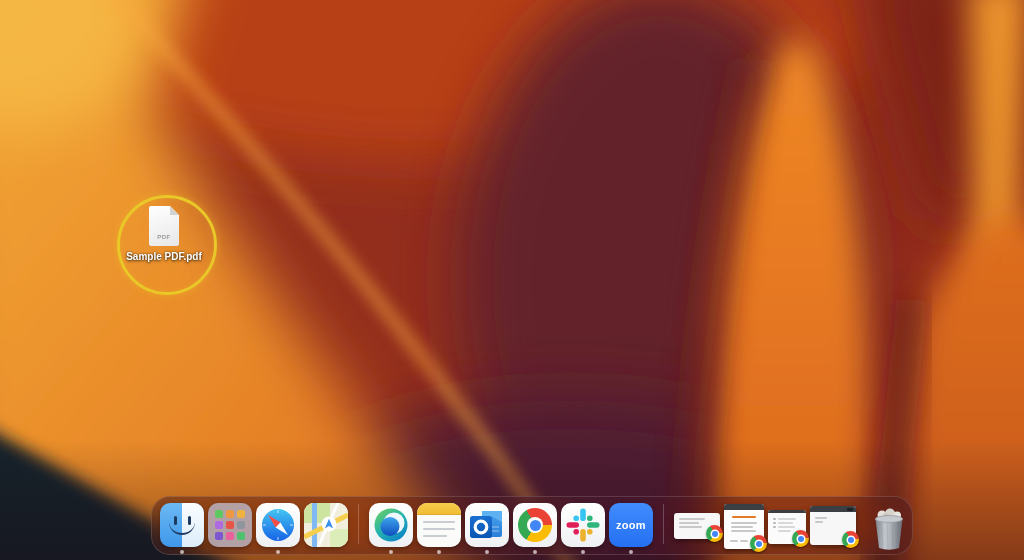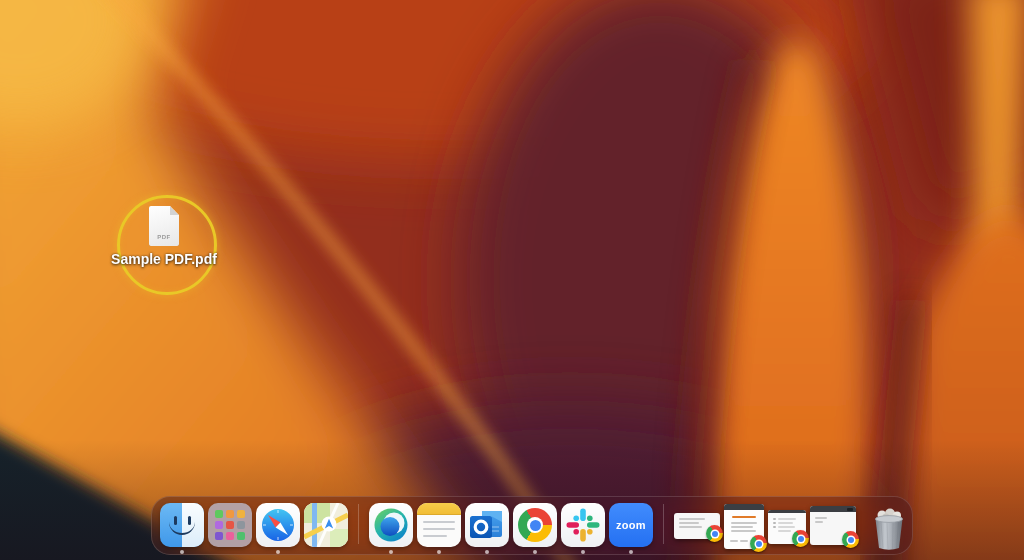--- a/index.html
+++ b/index.html
@@ -10,21 +10,21 @@
   
   .desktop-file{position:absolute;left:104px;top:206px;width:120px;z-index:3;text-align:center;cursor:default;}
   .pdf-page{position:relative;width:30px;height:40px;margin:0 auto;
             background:linear-gradient(160deg,#ffffff 0%,#f2f2f2 55%,#e7e7e7 100%);
             border-radius:2px;box-shadow:0 1px 2px rgba(0,0,0,.35);
             clip-path:polygon(0 0,calc(100% - 9px) 0,100% 9px,100% 100%,0 100%);}
   .pdf-page .fold{position:absolute;top:0;right:0;width:9px;height:9px;
             background:linear-gradient(225deg,rgba(0,0,0,0) 0 50%,#d3d3d3 50% 100%);}
   .pdf-page .pdf-badge{position:absolute;bottom:6px;left:0;width:100%;
             font-size:6px;font-weight:bold;color:#9a9a9a;letter-spacing:.5px;}
-  .file-label{margin-top:5px;font-size:14px;font-weight:700;color:#fff;
+  .file-label{margin-top:5px;font-size:10px;font-weight:700;color:#fff;
             text-shadow:0 1px 3px rgba(0,0,0,.7),0 0 2px rgba(0,0,0,.5);}
   .annotation-circle{position:absolute;left:117px;top:195px;width:94px;height:94px;z-index:2;
             border:3px solid #e9c827;border-radius:50%;
             box-shadow:0 0 8px rgba(238,204,40,.35), inset 0 0 6px rgba(238,204,40,.2);}
 
   
   .dock{position:absolute;left:151px;top:496px;width:762px;height:59px;z-index:5;
         display:flex;align-items:flex-start;gap:4px;padding:6px 8px 8px;box-sizing:border-box;
         background:rgba(58,28,40,.42);border:1px solid rgba(255,255,255,.14);
         border-radius:19px;backdrop-filter:blur(20px) saturate(160%);}

